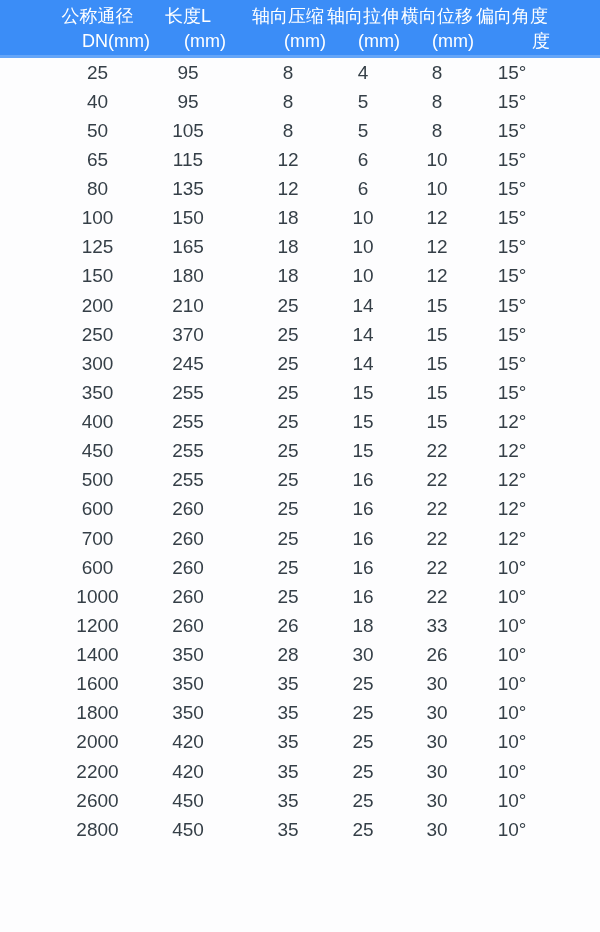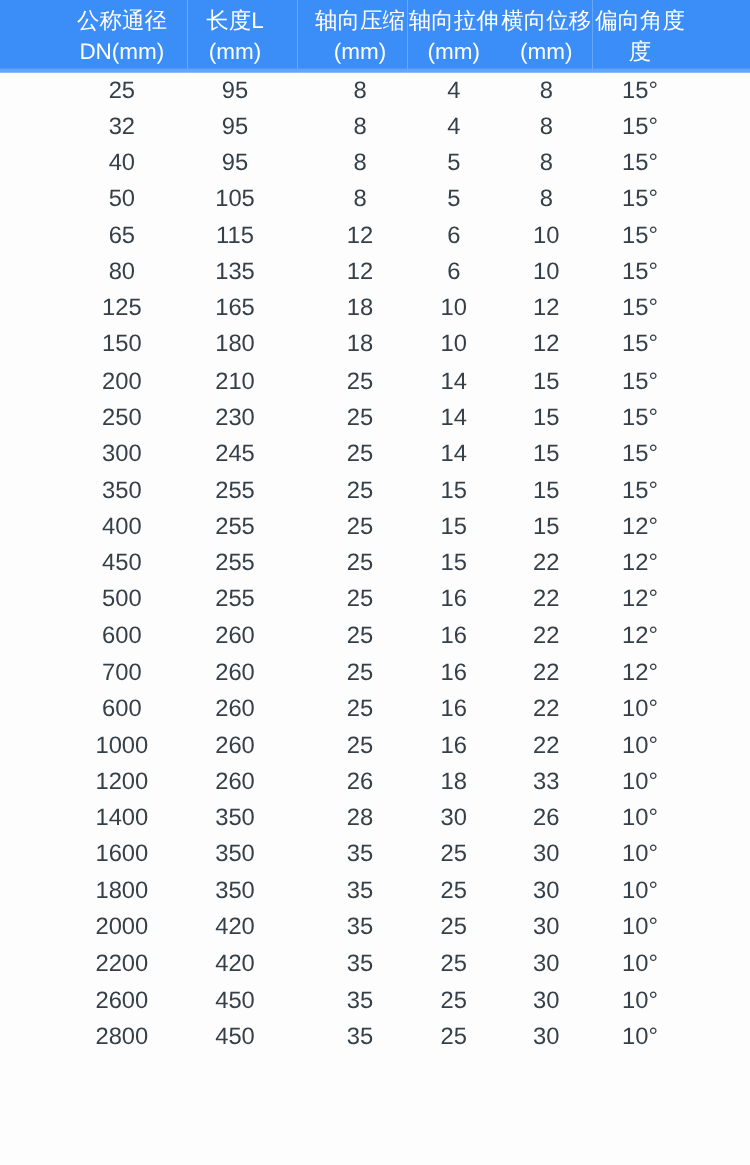--- a/index.html
+++ b/index.html
@@ -32,21 +32,21 @@
     border-bottom: 3px solid #64a5f8;
     color: #ffffff;
     font-weight: normal;
     font-size: 18px;
     height: 55px;
     padding: 0;
     text-align: center;
     vertical-align: middle;
   }
   thead th .h-line1 { line-height: 25px; margin-top: 2px; }
-  thead th .h-line2 { line-height: 25px; }
+  thead th .h-line2 { line-height: 25px; text-align: right; }
 
   tbody td {
     height: 29.133px;
     padding: 0;
     text-align: center;
     vertical-align: middle;
     font-size: 19px;
     color: #353f47;
     background: transparent;
     white-space: nowrap;
@@ -101,28 +101,20 @@
   <tbody>
       <tr>
         <td>25</td>
         <td>95</td>
         <td>8</td>
         <td>4</td>
         <td>8</td>
         <td>15°</td>
       </tr>
       <tr>
-        <td>32</td>
-        <td>95</td>
-        <td>8</td>
-        <td>4</td>
-        <td>8</td>
-        <td>15°</td>
-      </tr>
-      <tr>
         <td>40</td>
         <td>95</td>
         <td>8</td>
         <td>5</td>
         <td>8</td>
         <td>15°</td>
       </tr>
       <tr>
         <td>50</td>
         <td>105</td>
@@ -138,20 +130,28 @@
         <td>6</td>
         <td>10</td>
         <td>15°</td>
       </tr>
       <tr>
         <td>80</td>
         <td>135</td>
         <td>12</td>
         <td>6</td>
         <td>10</td>
+        <td>15°</td>
+      </tr>
+      <tr>
+        <td>100</td>
+        <td>150</td>
+        <td>18</td>
+        <td>10</td>
+        <td>12</td>
         <td>15°</td>
       </tr>
       <tr>
         <td>125</td>
         <td>165</td>
         <td>18</td>
         <td>10</td>
         <td>12</td>
         <td>15°</td>
       </tr>
@@ -166,21 +166,21 @@
       <tr>
         <td>200</td>
         <td>210</td>
         <td>25</td>
         <td>14</td>
         <td>15</td>
         <td>15°</td>
       </tr>
       <tr>
         <td>250</td>
-        <td>230</td>
+        <td>370</td>
         <td>25</td>
         <td>14</td>
         <td>15</td>
         <td>15°</td>
       </tr>
       <tr>
         <td>300</td>
         <td>245</td>
         <td>25</td>
         <td>14</td>

